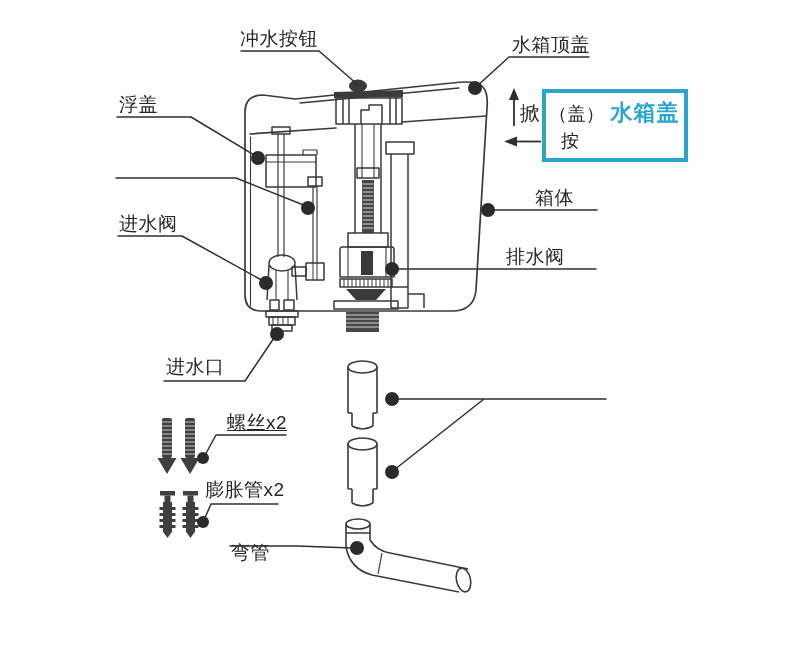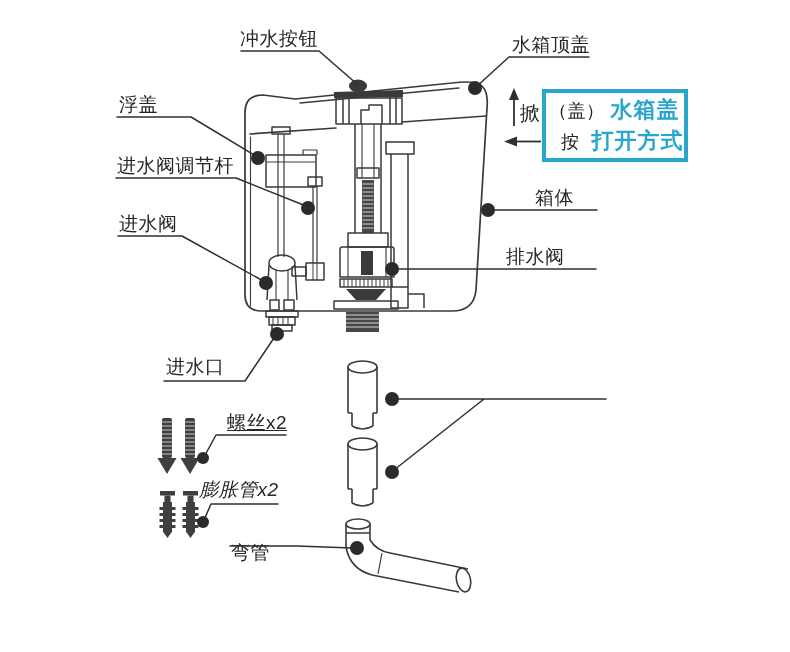--- a/index.html
+++ b/index.html
@@ -182,35 +182,33 @@
     </g>
     <g stroke="#2f2f2f" stroke-width="1.8" fill="#2f2f2f">
       <path d="M541,141.5 H516" fill="none"></path>
       <path d="M504,141.5 L517,136.5 L517,146.5 Z" stroke="none"></path>
     </g>
   </svg>
 
   <div class="lbl" style="left:240px;top:29px;">冲水按钮</div>
   <div class="lbl" style="left:512px;top:35px;">水箱顶盖</div>
   <div class="lbl" style="left:119px;top:95px;">浮盖</div>
-  <div class="lbl" style="left:117px;top:156px;">进水阀调节杆</div>
   <div class="lbl" style="left:119px;top:214px;">进水阀</div>
   <div class="lbl" style="left:535px;top:188px;">箱体</div>
   <div class="lbl" style="left:506px;top:247px;">排水阀</div>
   <div class="lbl" style="left:166px;top:359px;font-family:Liberation Mono, monospace;">进水口</div>
   <div class="lbl" style="left:227px;top:413px;text-decoration:underline;">螺丝x2</div>
-  <div class="lbl" style="left:199px;top:480px;font-style:italic;">膨胀管x2</div>
+  <div class="lbl" style="left:205px;top:480px;">膨胀管x2</div>
   <div class="lbl" style="left:231px;top:543px;">弯管</div>
 
   <div class="lift-label">掀</div>
 
   <div class="open-box">
     <div class="open-row row1">
       <span class="black">（盖）</span>
       <span class="cyan">水箱盖</span>
     </div>
     <div class="open-row row2">
       <span class="black">按</span>
-      <span class="cyan">打开方式</span>
     </div>
   </div>
 
 </div>
 
 </body></html>

